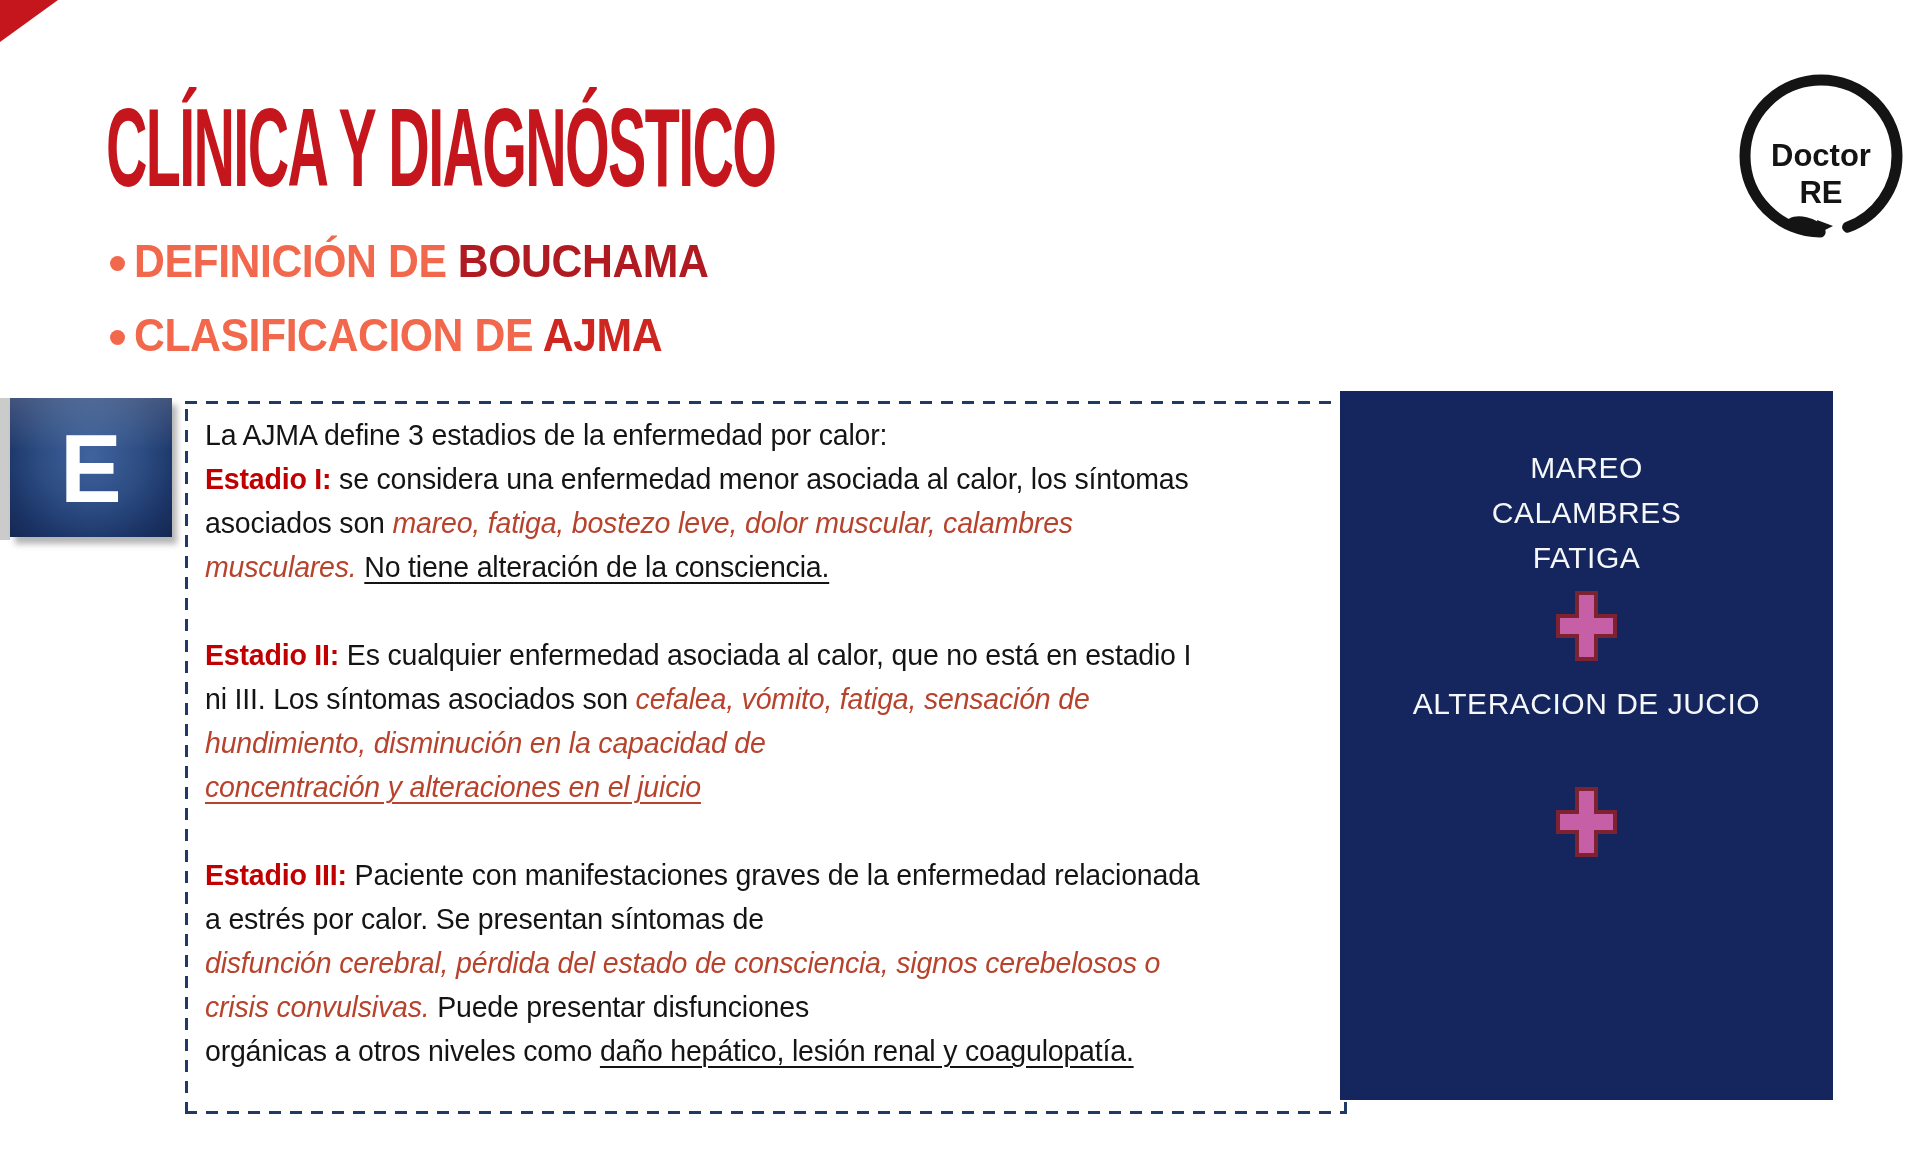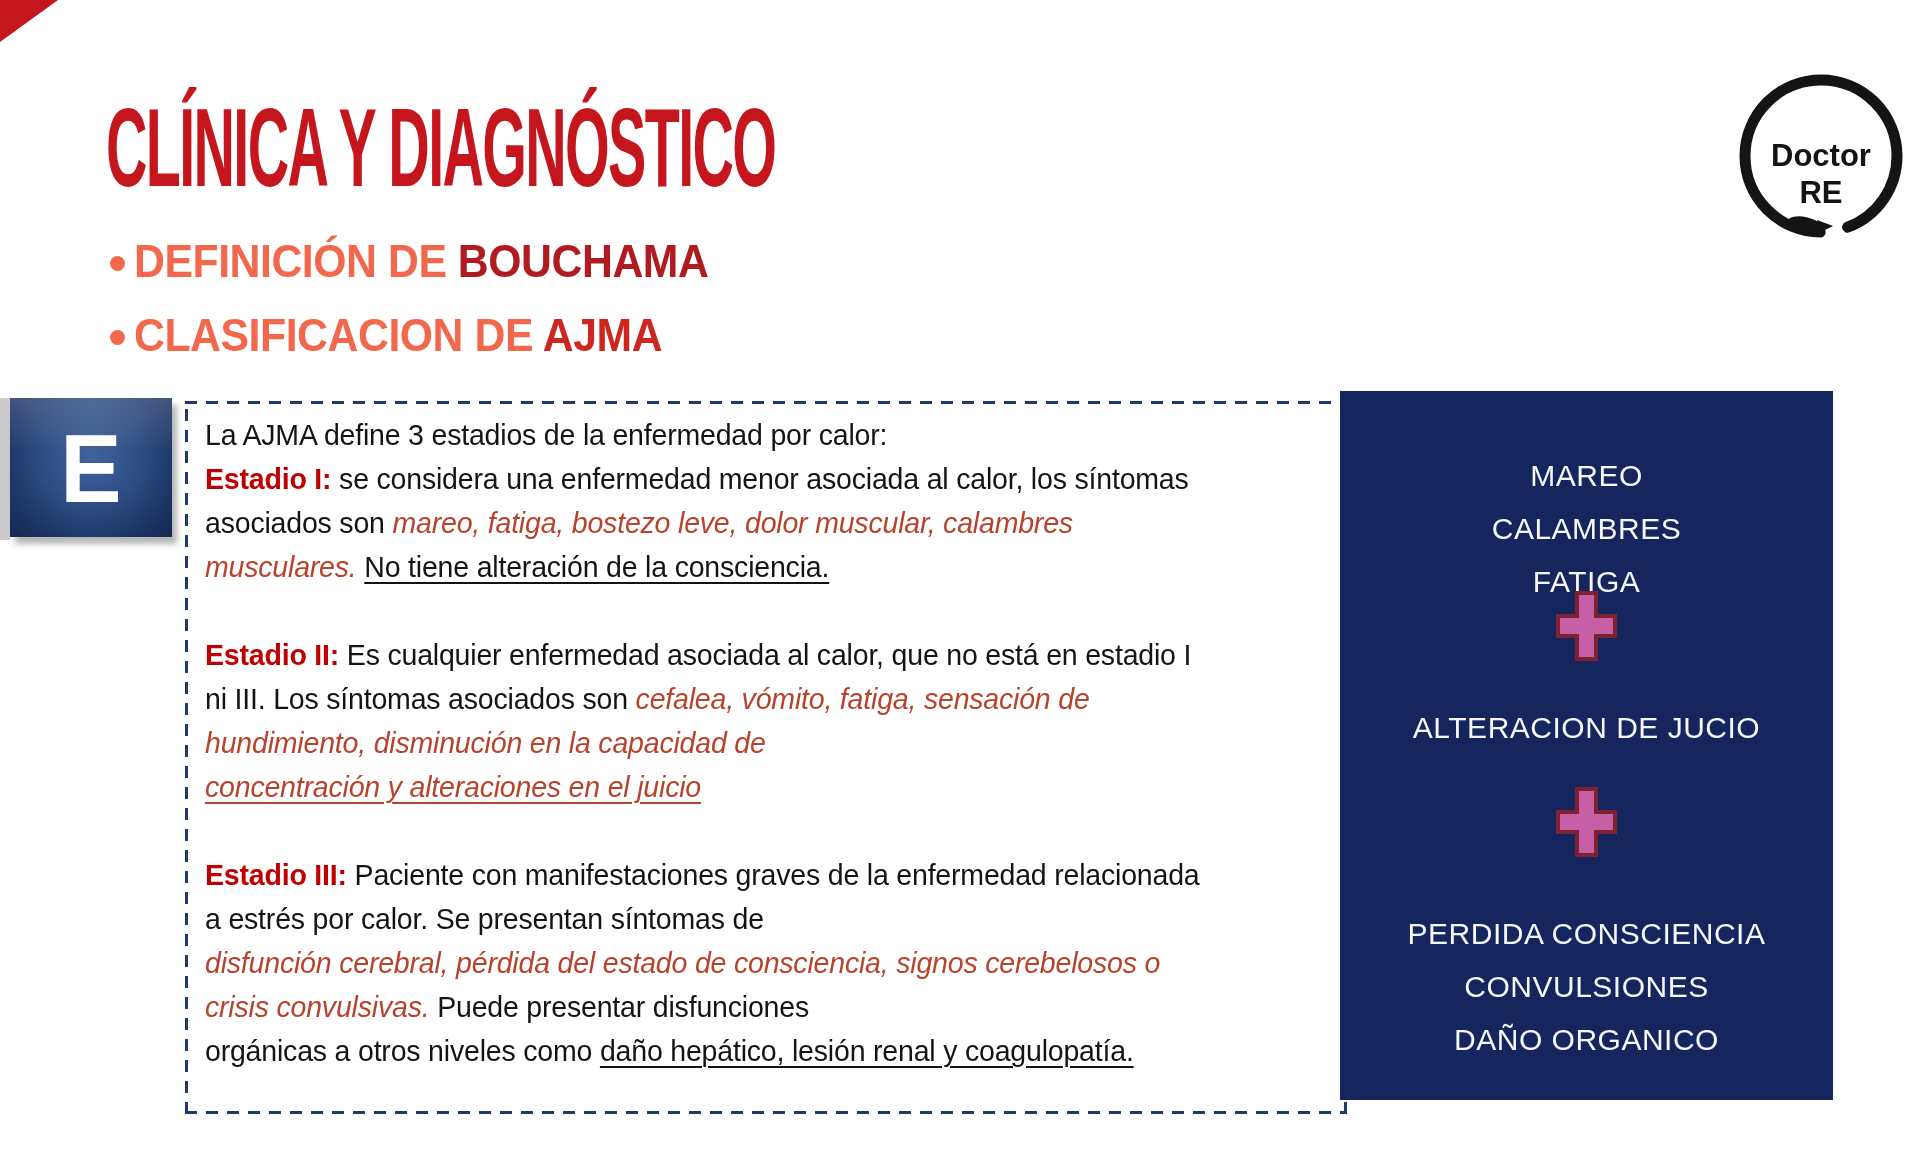--- a/index.html
+++ b/index.html
@@ -44,23 +44,23 @@
     background-position:0 0,0 100%,0 0,100% 0;}
   .textlines{position:absolute;left:20px;top:12px;width:1290px;transform:scaleX(0.95);transform-origin:left top;}
   .tline{height:44px;line-height:44px;font-size:30px;color:#141414;white-space:nowrap;letter-spacing:-0.2px;}
   .seg{}
   .seg.label{color:#C00000;font-weight:bold;}
   .seg.symptom{color:#B7432D;font-style:italic;}
   .seg.und{text-decoration:underline;text-underline-offset:5px;text-decoration-thickness:2px;}
   
   .panel{position:absolute;left:1340px;top:391px;width:493px;height:709px;background:#14265D;}
   .side-group{position:absolute;left:0;width:100%;text-align:center;}
-  .side-line{font-size:30px;line-height:45px;color:#F5F7FA;letter-spacing:0.5px;white-space:nowrap;margin-top:8px;}
+  .side-line{font-size:30px;line-height:45px;color:#F5F7FA;letter-spacing:0.5px;white-space:nowrap;}
   .plus-wrap{position:absolute;left:0;width:100%;display:flex;justify-content:center;}
-  .g1{top:54px;} .p1{top:200px;} .g2{top:306px;} .p2{top:396px;} .g3{top:512px;}
+  .g1{top:54px;} .p1{top:200px;} .g2{top:290px;} .p2{top:396px;} .g3{top:512px;}
 </style>
 </head>
 <body>
 
 <div id="slide">
 
   <div class="corner"></div>
 
   <div class="title">CLÍNICA Y DIAGNÓSTICO</div>
 
@@ -121,20 +121,15 @@
       </svg>
     </div>
     <div class="side-group g2">
         <div class="side-line">ALTERACION DE JUCIO</div>
       </div>
     <div class="plus-wrap p2">
       <svg width="61" height="70" viewBox="-2 -2 61 70">
         <path d="M19 0 H38 V23 H57 V43 H38 V66 H19 V43 H0 V23 H19 Z" fill="#C75FA6" stroke="#7D2230" stroke-width="4"></path>
       </svg>
     </div>
-    <div class="side-group g3">
-        <div class="side-line">PERDIDA CONSCIENCIA</div>
-        <div class="side-line">CONVULSIONES</div>
-        <div class="side-line">DAÑO ORGANICO</div>
-      </div>
   </div>
 
 </div>
 
 </body></html>

